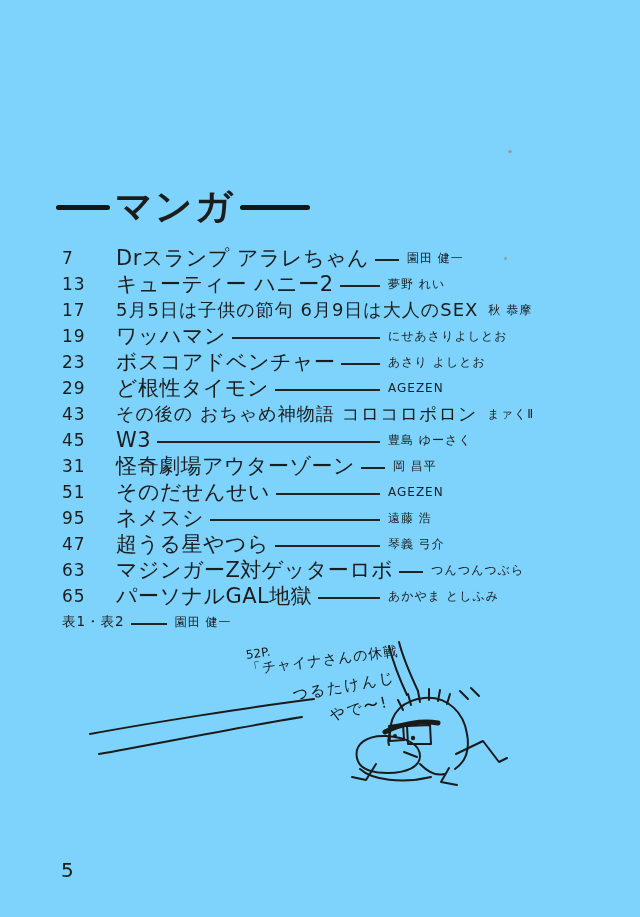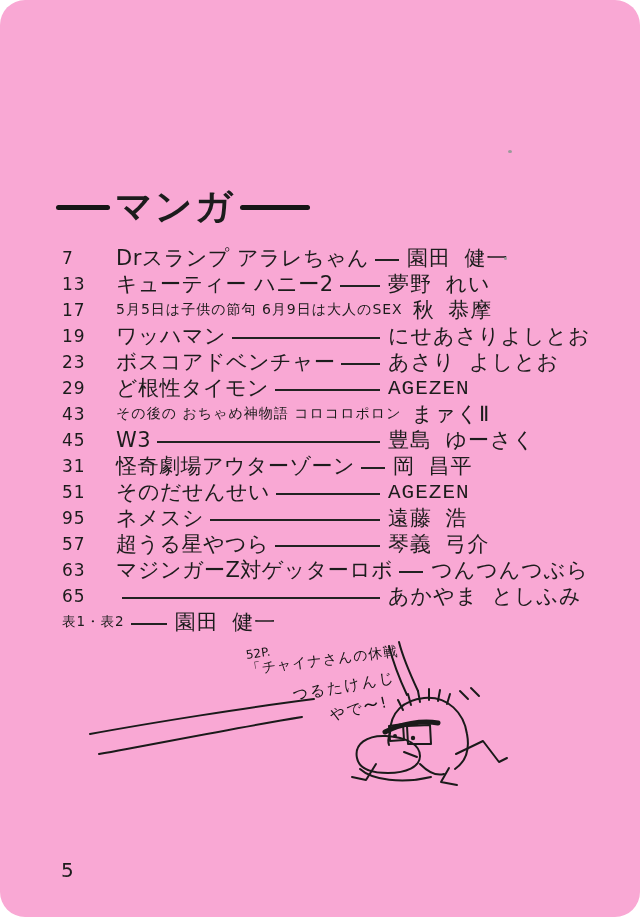--- a/index.html
+++ b/index.html
@@ -4,39 +4,39 @@
 <style>
   * { margin:0; padding:0; box-sizing:border-box; }
   html,body { width:640px; height:917px; }
   body {
     background:#ffffff;
     font-family:"DejaVu Sans", sans-serif;
     color:#1c1c1c;
     position:relative;
     overflow:hidden;
   }
-  .page { position:absolute; inset:0; background:#f9a8d4;border-radius:25px; }
+  .page { position:absolute; inset:0; background:#7dd3fc; }
 
   
   .heading { position:absolute; left:56px; top:182px; display:flex; align-items:center; }
   .hline { height:5px; background:#161616; border-radius:3px; }
   .hline.left  { width:54px; margin-right:5px; }
   .hline.right { width:70px; margin-left:5px; }
   .heading-text { font-size:37px; font-weight:bold; letter-spacing:2px; }
 
   
   .toc { position:absolute; left:0; top:245px; width:640px; }
   .toc-row { display:flex; align-items:center; height:26px; padding-left:62px; }
   .toc-num { width:54px; font-size:17px; letter-spacing:1px; flex:0 0 auto; }
   .toc-main { display:flex; align-items:center; min-width:272px; flex:0 0 auto; }
   .toc-main.nodash { min-width:0; margin-right:10px; }
   .toc-title { font-size:21px; white-space:nowrap; letter-spacing:0.5px; }
-  .toc-title.small { font-size:14px; letter-spacing:1px; }
+  .toc-title.small { font-size:18px; letter-spacing:1px; }
   .toc-dash { flex:1 1 auto; min-width:24px; border-top:2px solid #222; margin:3px 8px 0 6px; }
-  .toc-author { font-size:21px; white-space:nowrap; letter-spacing:1px;font-family:Liberation Mono, monospace; }
+  .toc-author { font-size:12px; white-space:nowrap; letter-spacing:1px; }
   .toc-row.cover { }
   .cover-label { font-size:13.5px; letter-spacing:1px; }
   .cover-dash { width:36px; border-top:2px solid #222; margin:3px 8px 0 6px; }
 
   
   .note { position:absolute; white-space:nowrap; transform-origin:left center; color:#151515; }
   .note1 { left:246px; top:648px; font-size:12px; transform:rotate(-8deg); }
   .note2 { left:247px; top:661px; font-size:14px; transform:rotate(-7deg); letter-spacing:1px; }
   .note3 { left:293px; top:686px; font-size:15px; transform:rotate(-10deg); letter-spacing:2px; }
   .note4 { left:330px; top:706px; font-size:15px; transform:rotate(-13deg); letter-spacing:2px; }
@@ -154,40 +154,41 @@
     <div class="toc-row">
       <span class="toc-num">95</span>
       <span class="toc-main">
         <span class="toc-title">ネメスシ</span>
         <span class="toc-dash"></span>
       </span>
       <span class="toc-author">遠藤 浩</span>
     </div>
 
     <div class="toc-row">
-      <span class="toc-num">57</span>
+      <span class="toc-num">47</span>
       <span class="toc-main">
         <span class="toc-title">超うる星やつら</span>
         <span class="toc-dash"></span>
       </span>
       <span class="toc-author">琴義 弓介</span>
     </div>
 
     <div class="toc-row">
       <span class="toc-num">63</span>
       <span class="toc-main">
         <span class="toc-title">マジンガーZ対ゲッターロボ</span>
         <span class="toc-dash"></span>
       </span>
       <span class="toc-author">つんつんつぶら</span>
     </div>
 
     <div class="toc-row">
       <span class="toc-num">65</span>
       <span class="toc-main">
+        <span class="toc-title">パーソナルGAL地獄</span>
         <span class="toc-dash"></span>
       </span>
       <span class="toc-author">あかやま としふみ</span>
     </div>
 
     <div class="toc-row cover">
       <span class="cover-label">表1・表2</span>
       <span class="cover-dash"></span>
       <span class="toc-author">園田 健一</span>
     </div>

